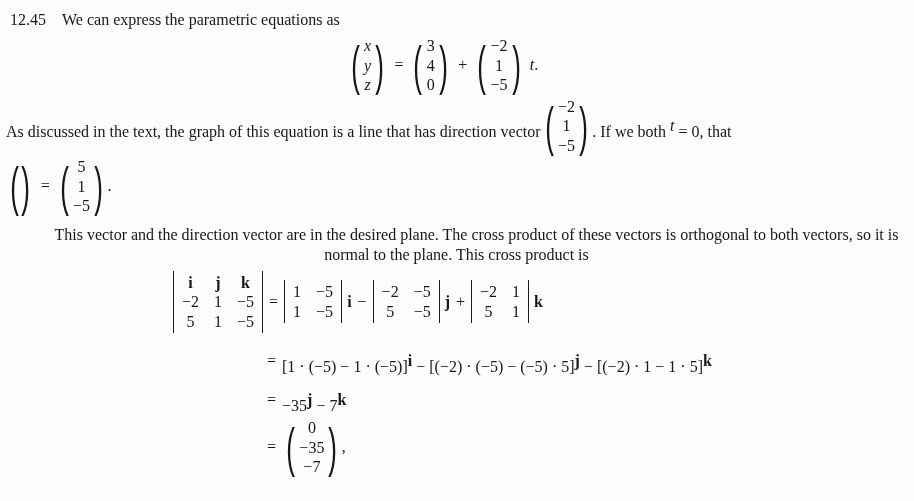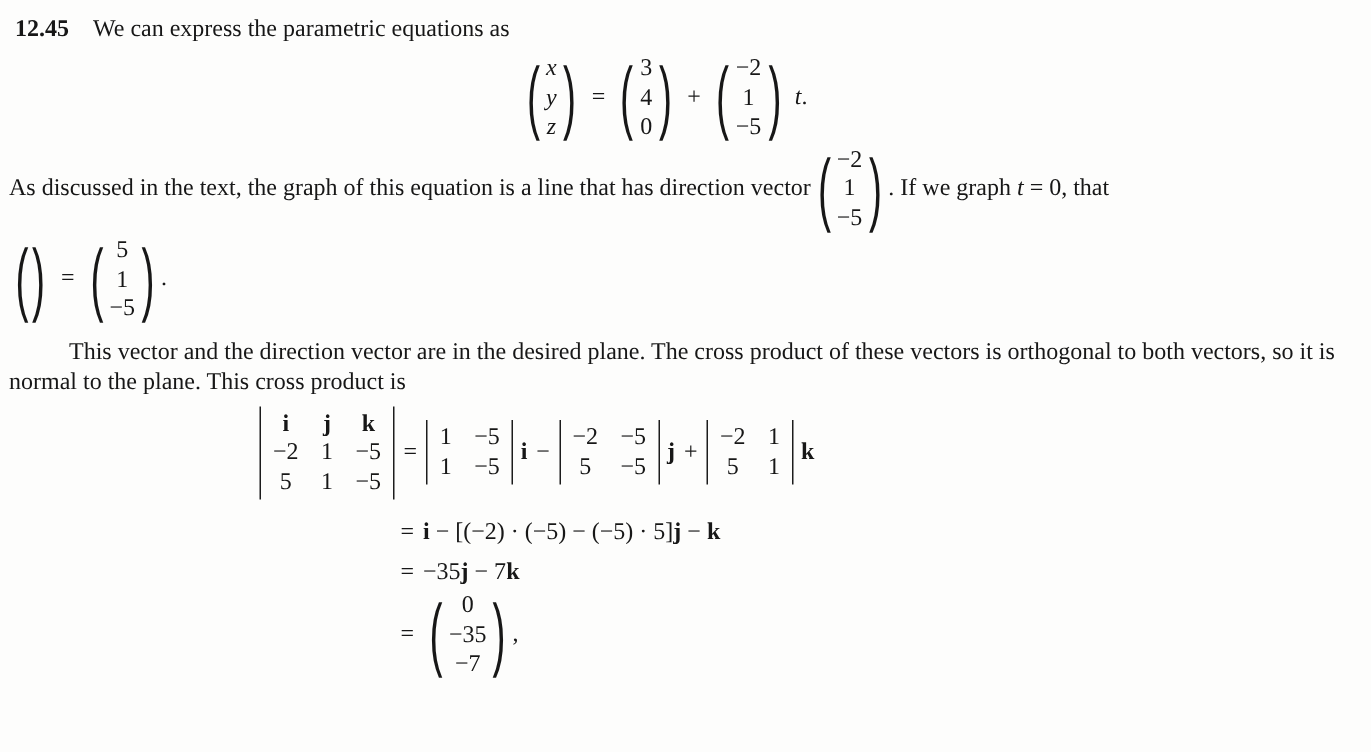--- a/index.html
+++ b/index.html
@@ -7,23 +7,23 @@
     width: 914px; height: 501px;
     background: #fdfdfc;
     color: #171717;
     font-family: "Liberation Serif", serif;
     font-size: 16px;
     line-height: 1.25;
     overflow: hidden;
   }
   .page { padding: 8px 5px 0 6px; }
 
-  .bold { font-weight: 700; text-align: right; }
+  .bold { font-weight: 400; text-align: right; }
   .ital { font-style: italic; }
-  .pre  { white-space: pre; }
+  .pre  { white-space: pre; margin-top: 12px; }
 
   
   .header-line { margin: 2px 0 0 4px; }
   .header-line .num { margin-right: 16px; }
 
   
   .mrow { display: flex; align-items: center; white-space: pre; }
 
   
   .vec { display: inline-flex; align-items: center; margin: 0 3px; }
@@ -57,21 +57,21 @@
 
   .op { margin: 0 6px; }
 
   
   .eq-parametric { display: flex; justify-content: center; align-items: center; margin: 6px 30px 2px 0; }
 
   
   .para-inline { margin: 2px 0 0 0; }
 
   
-  .para-text { margin: 9px 2px 2px 0; text-indent: 40px; }
+  .para-text { margin: 9px 2px 2px 0; text-indent: 40px; text-align: center; }
 
   
   .cross-block { margin: 6px 0 0 167px; }
   .cross-line1 { display: flex; align-items: center; }
   .cross-cont { margin-left: 94px; display: flex; align-items: center; }
   .cross-cont.l2 { margin-top: 12px; }
   .cross-cont.l3 { margin-top: 7px; }
   .cross-cont.l4 { margin-top: 2px; }
   .unit { font-weight: 700; }
   .gap-s { margin-left: 5px; }
@@ -122,21 +122,21 @@
     <span class="pre">As discussed in the text, the graph of this equation is a line that has direction vector</span>
     <span class="vec">
       <span class="paren">(</span>
       <span class="col">
         <span>−2</span>
         <span>1</span>
         <span>−5</span>
       </span>
       <span class="paren">)</span>
     </span>
-    <span class="pre">. If we graph </span><span class="ital">t</span><span class="pre"> = 0, that</span>
+    <span class="pre">. If we both </span><span class="ital">t</span><span class="pre"> = 0, that</span>
   </div>
 
   <div class="para-inline mrow">
     <span class="vec">
       <span class="paren">(</span>
       <span class="paren">)</span>
     </span>
     <span class="op">=</span>
     <span class="vec">
       <span class="paren">(</span>
@@ -187,21 +187,21 @@
         <span>−2</span>
         <span>1</span>
         <span>5</span>
         <span>1</span>
       </span>
       <span class="unit gap-s">k</span>
     </div>
 
     <div class="cross-cont l2 mrow">
       <span class="op" style="margin-left:0">=</span>
-      <span class="unit">i</span><span class="pre"> − </span><span class="pre">[(−2) · (−5) − (−5) · 5]</span><span class="unit">j</span><span class="pre"> − </span><span class="unit">k</span>
+      <span class="pre">[1 · (−5) − 1 · (−5)]</span><span class="unit">i</span><span class="pre"> − </span><span class="pre">[(−2) · (−5) − (−5) · 5]</span><span class="unit">j</span><span class="pre"> − </span><span class="pre">[(−2) · 1 − 1 · 5]</span><span class="unit">k</span>
     </div>
 
     <div class="cross-cont l3 mrow">
       <span class="op" style="margin-left:0">=</span>
       <span class="pre">−35</span><span class="unit">j</span><span class="pre"> − 7</span><span class="unit">k</span>
     </div>
 
     <div class="cross-cont l4 mrow">
       <span class="op" style="margin-left:0">=</span>
       <span class="vec">

